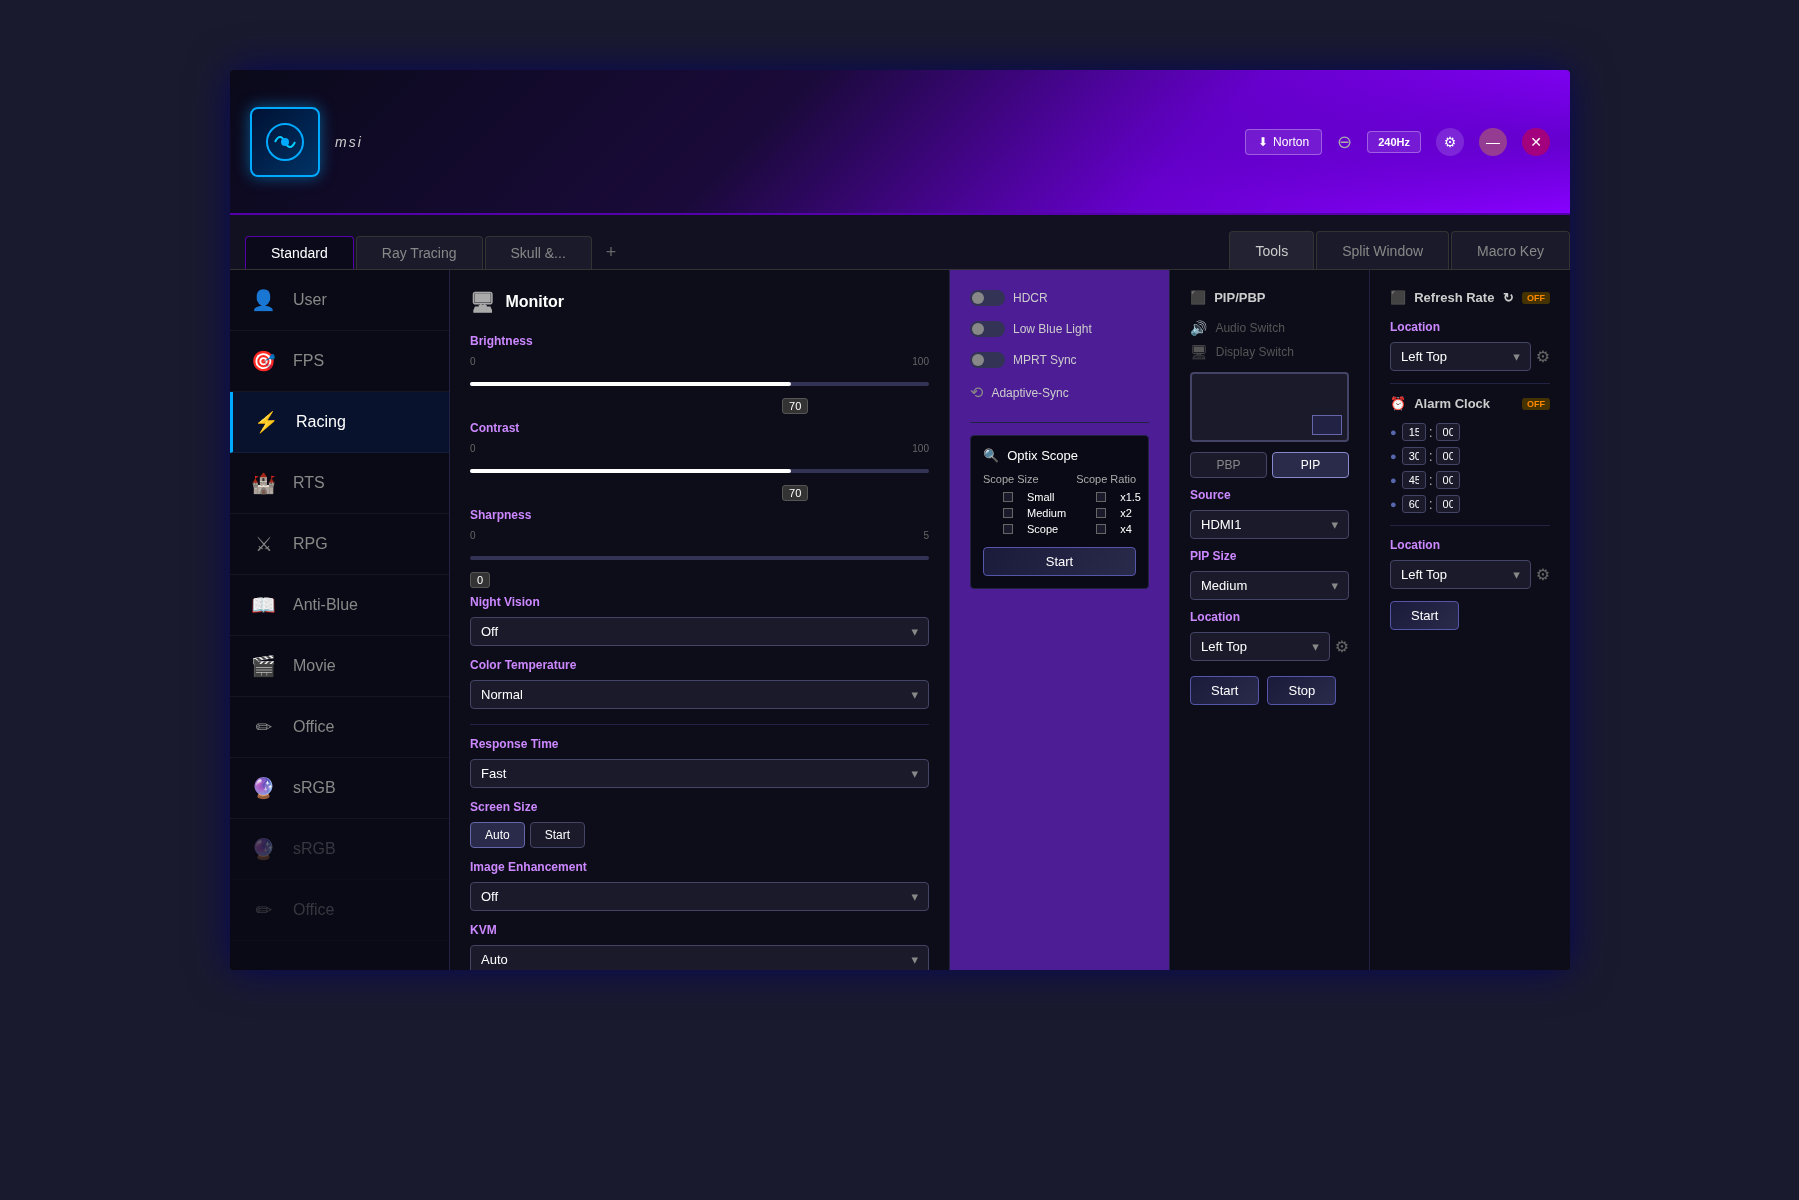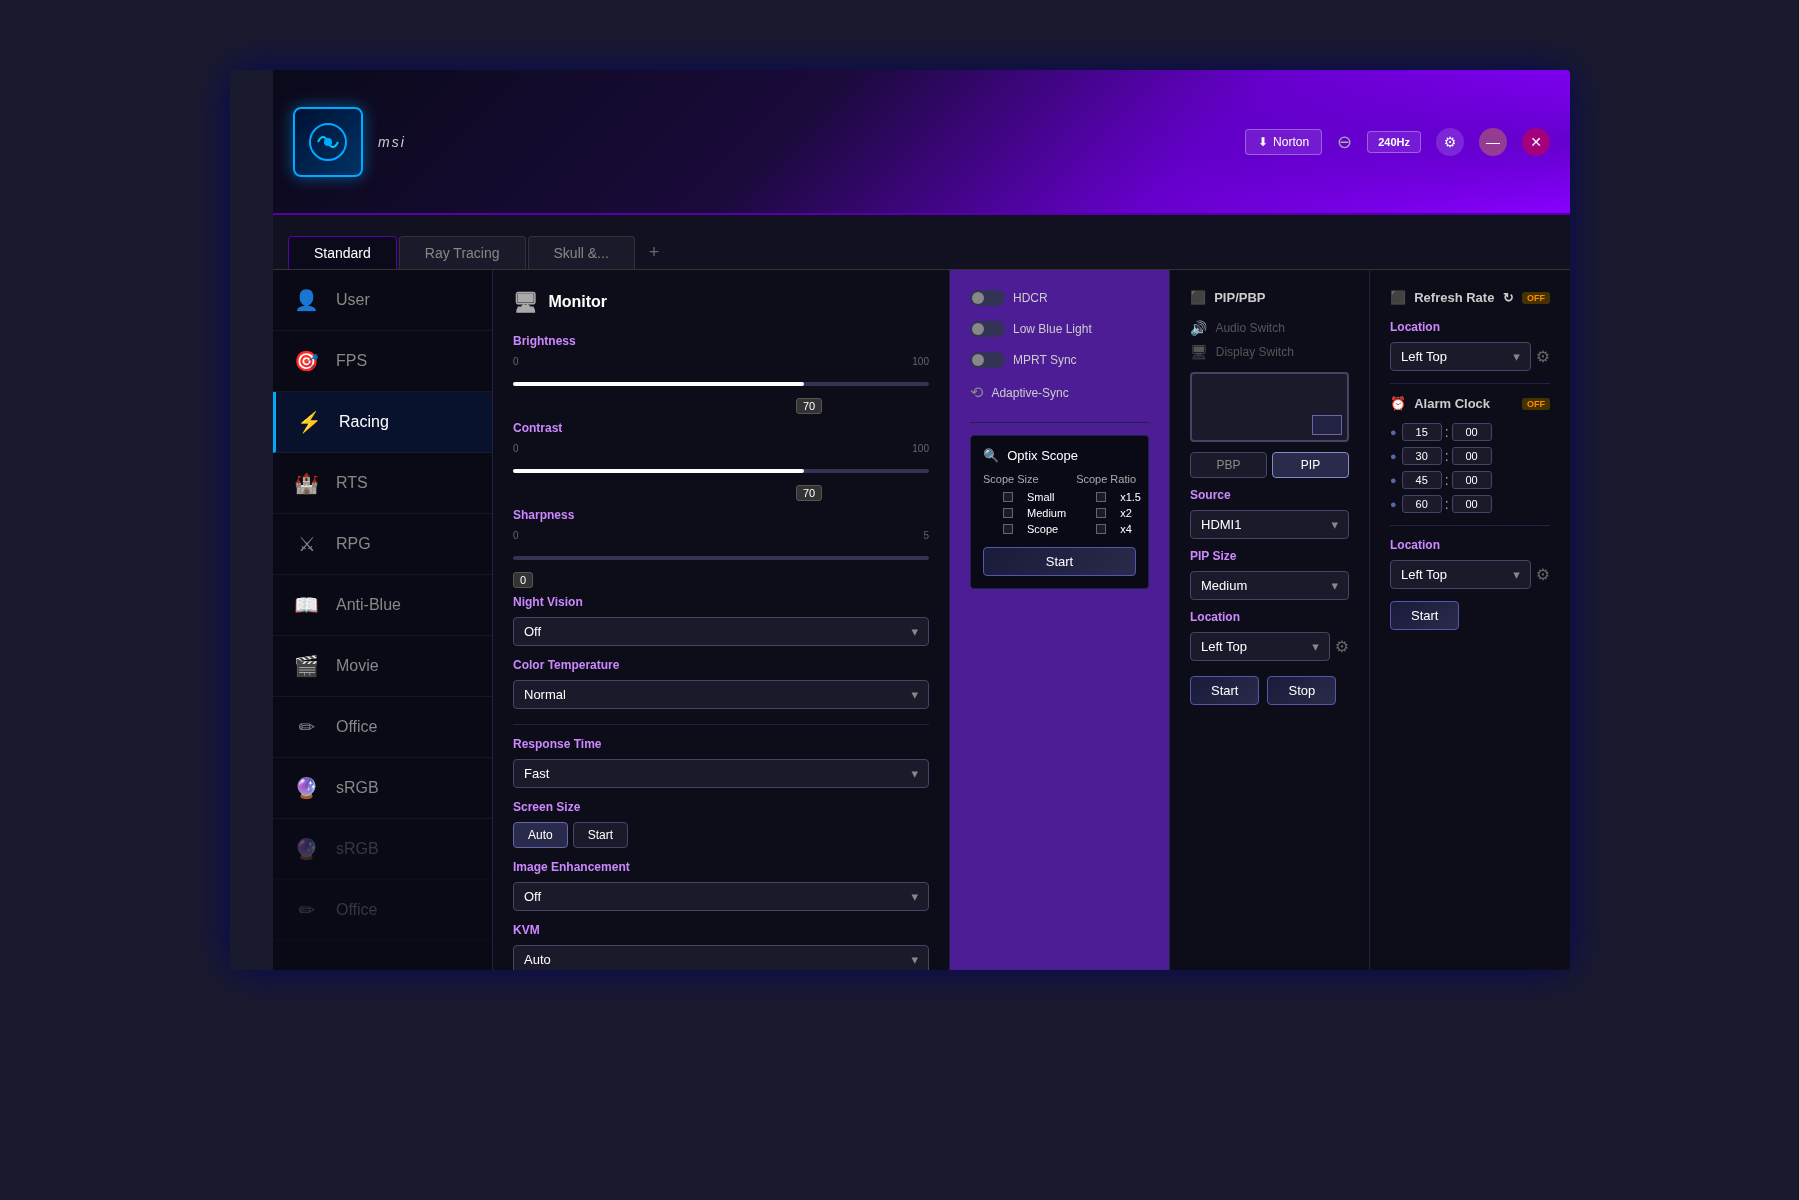--- a/index.html
+++ b/index.html
@@ -15,21 +15,20 @@
 
     .outer-wrapper {
       width: 1340px;
       height: 900px;
       position: absolute;
       top: 70px;
       left: 230px;
       border-radius: 4px;
       overflow: hidden;
       box-shadow: 0 0 40px rgba(0,0,100,0.8);
-      padding-left: 43px;
     }
 
     
     .title-bar {
       background: linear-gradient(135deg, #0a0a1a 0%, #1a0a3a 40%, #6600cc 70%, #8800ff 100%);
       height: 145px;
       position: relative;
       display: flex;
       align-items: center;
       padding: 0 20px;
@@ -491,21 +490,21 @@
       color: #888;
     }
 
     .alarm-field {
       background: #1a1a2a;
       border: 1px solid #444466;
       color: #fff;
       padding: 2px 6px;
       border-radius: 3px;
       font-size: 11px;
-      width: 40px;
+      width: 24px;
       text-align: center;
     }
 
     .scope-section {
       background: #0a0a16;
       border: 1px solid #222244;
       border-radius: 4px;
       padding: 12px;
       margin-top: 10px;
     }
@@ -586,20 +585,25 @@
       <button class="ctrl-btn minimize">—</button>
       <button class="ctrl-btn close">✕</button>
     </div>
   </div>
 
   <div class="tabs-bar">
     <div class="tab active">Standard</div>
     <div class="tab">Ray Tracing</div>
     <div class="tab">Skull &amp;...</div>
     <div class="tab-add">+</div>
+    <div class="right-tabs">
+      <div class="right-tab">Tools</div>
+      <div class="right-tab">Split Window</div>
+      <div class="right-tab">Macro Key</div>
+    </div>
   </div>
 
   <div class="main-layout">
 
     <div class="sidebar">
       <div class="sidebar-item">
         <span class="sidebar-icon">👤</span>
         <span>User</span>
       </div>
       <div class="sidebar-item">

